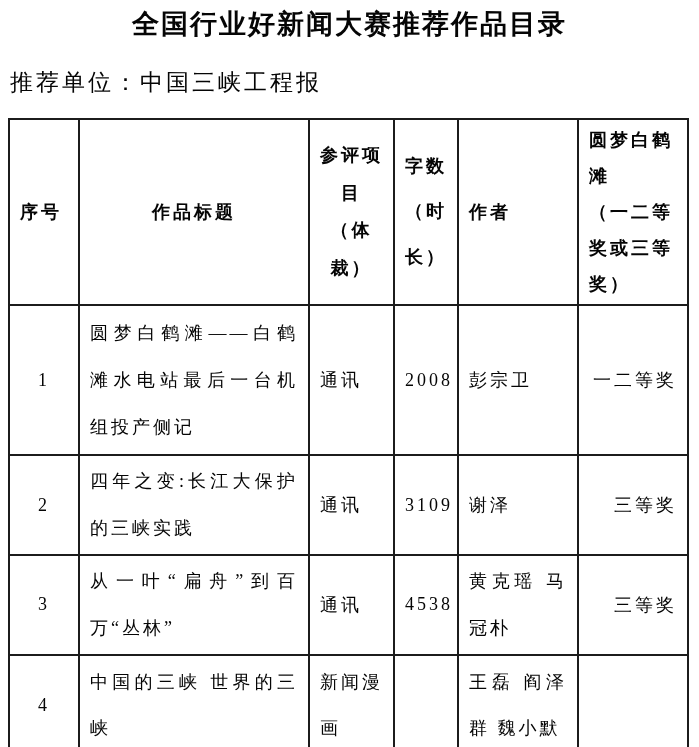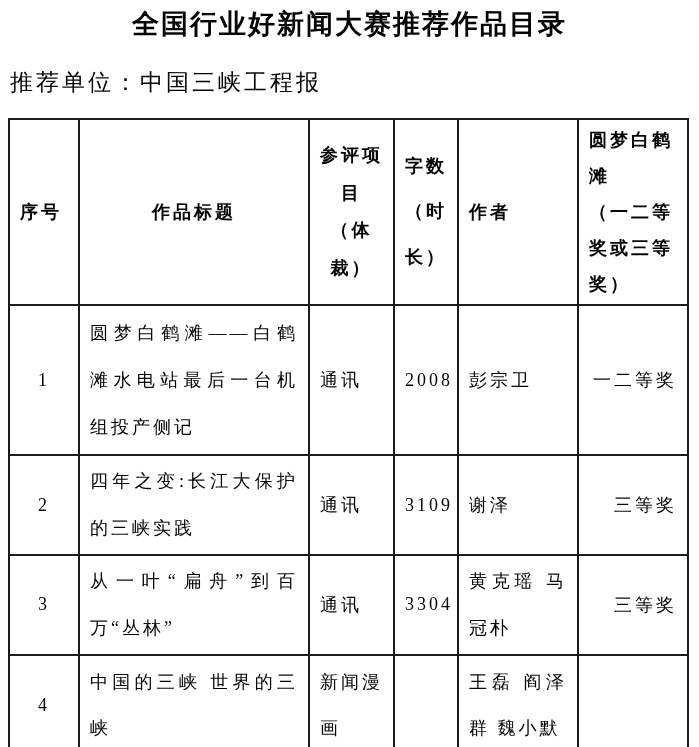--- a/index.html
+++ b/index.html
@@ -118,21 +118,21 @@
       <td class="c-genre">通讯</td>
       <td class="c-count">3109</td>
       <td class="c-author">谢泽</td>
       <td class="c-award">三等奖</td>
     </tr>
 
     <tr class="row-3">
       <td class="c-no">3</td>
       <td class="c-title">从一叶“扁舟”到百万“丛林”</td>
       <td class="c-genre">通讯</td>
-      <td class="c-count">3304</td>
+      <td class="c-count">4538</td>
       <td class="c-author">黄克瑶 马冠朴</td>
       <td class="c-award">三等奖</td>
     </tr>
 
     <tr class="row-4">
       <td class="c-no">4</td>
       <td class="c-title">中国的三峡 世界的三峡</td>
       <td class="c-genre">新闻漫画</td>
       <td class="c-count"></td>
       <td class="c-author">王磊 阎泽群 魏小默</td>

